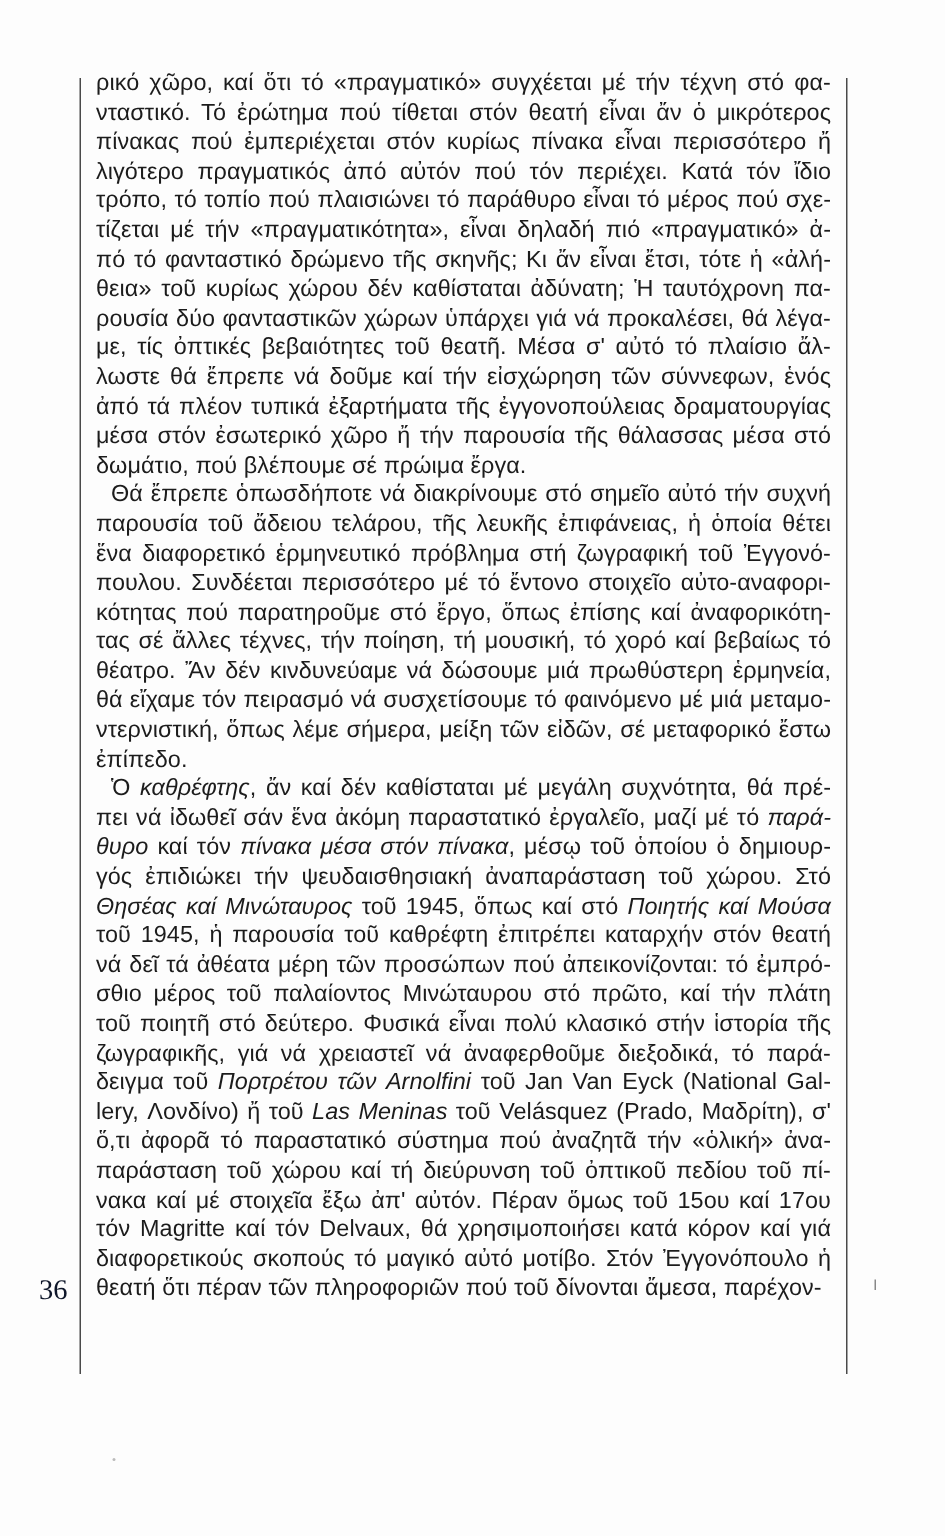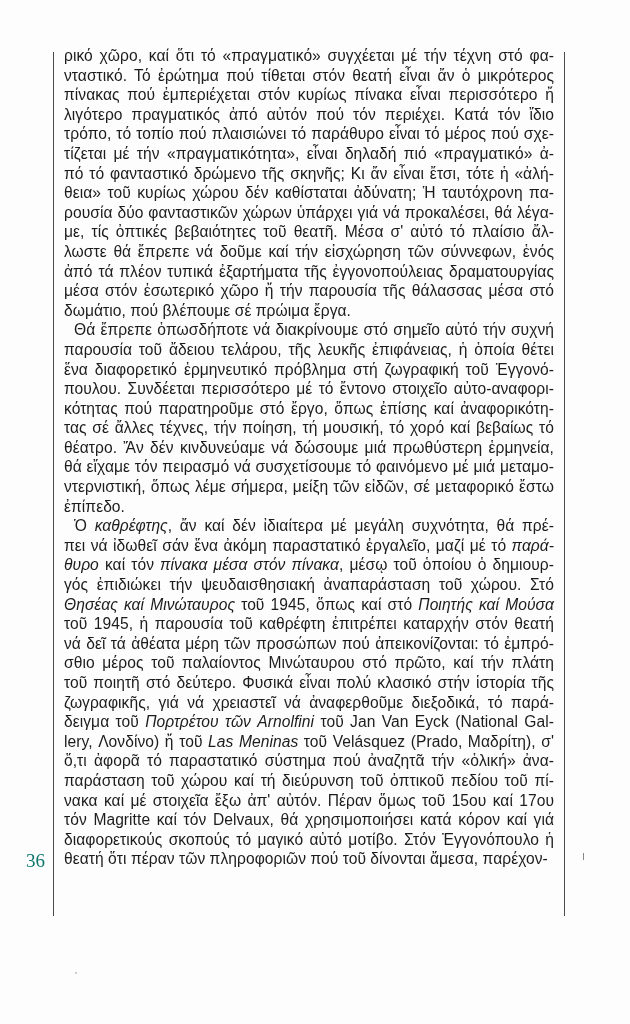--- a/index.html
+++ b/index.html
@@ -57,21 +57,21 @@
   }
   .line.last {
     text-align-last: left;
   }
   .page-number {
     position: absolute;
     left: 26px;
     top: 850px;
     font-family: "Liberation Serif", "DejaVu Serif", serif;
     font-size: 19px;
-    color: #0f766e;
+    color: #0f172a;
   }
   .speck {
     position: absolute;
     width: 2px; height: 2px;
     background: #bbb;
     border-radius: 50%;
   }
   .tick-mark {
     position: absolute;
     left: 583px;
@@ -112,21 +112,21 @@
         <span class="line"><span>ἕνα διαφορετικό ἑρμηνευτικό πρόβλημα στή ζωγραφική τοῦ Ἐγγονό-</span></span>
         <span class="line"><span>πουλου. Συνδέεται περισσότερο μέ τό ἔντονο στοιχεῖο αὐτο-αναφορι-</span></span>
         <span class="line"><span>κότητας πού παρατηροῦμε στό ἔργο, ὅπως ἐπίσης καί ἀναφορικότη-</span></span>
         <span class="line"><span>τας σέ ἄλλες τέχνες, τήν ποίηση, τή μουσική, τό χορό καί βεβαίως τό</span></span>
         <span class="line"><span>θέατρο. Ἄν δέν κινδυνεύαμε νά δώσουμε μιά πρωθύστερη ἑρμηνεία,</span></span>
         <span class="line"><span>θά εἴχαμε τόν πειρασμό νά συσχετίσουμε τό φαινόμενο μέ μιά μεταμο-</span></span>
         <span class="line"><span>ντερνιστική, ὅπως λέμε σήμερα, μείξη τῶν εἰδῶν, σέ μεταφορικό ἔστω</span></span>
         <span class="line last"><span>ἐπίπεδο.</span></span>
       </div>
       <div>
-        <span class="line" style="padding-left: 10px;"><span>Ὁ </span><em>καθρέφτης</em><span>, ἄν καί δέν ἰδιαίτερα μέ μεγάλη συχνότητα, θά πρέ-</span></span>
+        <span class="line" style="padding-left: 10px;"><span>Ὁ </span><em>καθρέφτης</em><span>, ἄν καί δέν καθίσταται μέ μεγάλη συχνότητα, θά πρέ-</span></span>
         <span class="line"><span>πει νά ἰδωθεῖ σάν ἕνα ἀκόμη παραστατικό ἐργαλεῖο, μαζί μέ τό </span><em>παρά-</em></span>
         <span class="line"><em>θυρο</em><span> καί τόν </span><em>πίνακα μέσα στόν πίνακα</em><span>, μέσῳ τοῦ ὁποίου ὁ δημιουρ-</span></span>
         <span class="line"><span>γός ἐπιδιώκει τήν ψευδαισθησιακή ἀναπαράσταση τοῦ χώρου. Στό</span></span>
         <span class="line"><em>Θησέας καί Μινώταυρος</em><span> τοῦ 1945, ὅπως καί στό </span><em>Ποιητής καί Μούσα</em></span>
         <span class="line"><span>τοῦ 1945, ἡ παρουσία τοῦ καθρέφτη ἐπιτρέπει καταρχήν στόν θεατή</span></span>
         <span class="line"><span>νά δεῖ τά ἀθέατα μέρη τῶν προσώπων πού ἀπεικονίζονται: τό ἐμπρό-</span></span>
         <span class="line"><span>σθιο μέρος τοῦ παλαίοντος Μινώταυρου στό πρῶτο, καί τήν πλάτη</span></span>
         <span class="line"><span>τοῦ ποιητῆ στό δεύτερο. Φυσικά εἶναι πολύ κλασικό στήν ἱστορία τῆς</span></span>
         <span class="line"><span>ζωγραφικῆς, γιά νά χρειαστεῖ νά ἀναφερθοῦμε διεξοδικά, τό παρά-</span></span>
         <span class="line"><span>δειγμα τοῦ </span><em>Πορτρέτου τῶν Arnolfini</em><span> τοῦ Jan Van Eyck (National Gal-</span></span>

